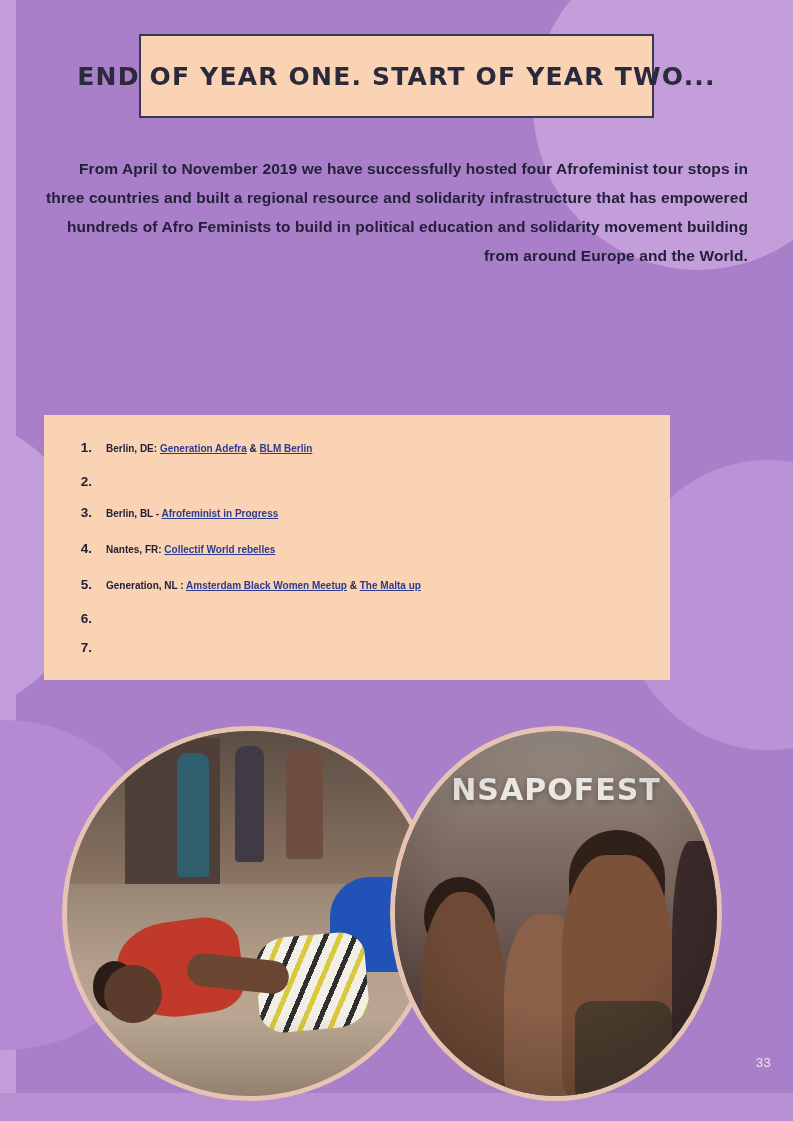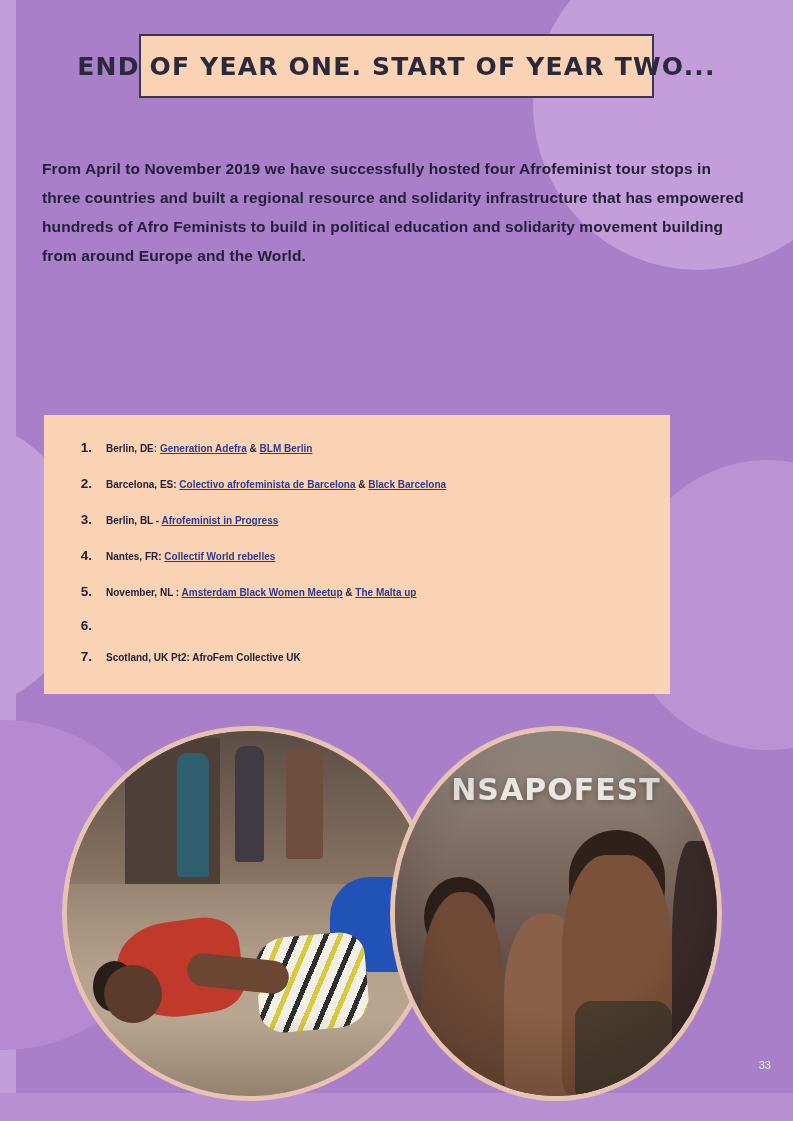--- a/index.html
+++ b/index.html
@@ -81,21 +81,21 @@
     width: 793px;
     height: 1121px;
   }
 
   
   .title-box {
     position: absolute;
     left: 139px;
     top: 34px;
     width: 515px;
-    height: 64px;
+    height: 84px;
     background: #fad3b4;
     border: 2px solid #3a3750;
     box-sizing: border-box;
     display: flex;
     align-items: center;
     justify-content: center;
   }
   .title-text {
     font-family: "DejaVu Sans", sans-serif;
     font-weight: bold;
@@ -113,20 +113,21 @@
     top: 154px;
     width: 706px;
   }
   .body-copy p {
     margin: 0 0 22px 0;
     font-size: 15.5px;
     font-weight: bold;
     line-height: 29px;
     color: #23213a;
     letter-spacing: 0.1px;
+    text-align: right;
   }
 
   
   .list-card {
     position: absolute;
     left: 44px;
     top: 415px;
     width: 626px;
     background: #fad3b4;
     padding: 16px 0 18px 0;
@@ -289,23 +290,24 @@
   .pr-vig {
     position: absolute; inset: 0;
     background: radial-gradient(circle at 50% 45%, rgba(0,0,0,0) 45%, rgba(0,0,0,.28) 100%);
   }
 
   
   .page-num {
     position: absolute;
     right: 22px;
     bottom: 50px;
-    font-size: 11px;
+    font-size: 13px;
     color: #efe6f3;
     font-weight: normal;
+    font-family: Liberation Mono, monospace;
   }
 </style>
 </head>
 <body>
 
 <div class="bg-layer">
   <div class="strip-left"></div>
   <div class="blob-top-right"></div>
   <div class="blob-mid-right"></div>
   <div class="blob-left"></div>
@@ -324,40 +326,38 @@
   </div>
 
   <div class="list-card">
     <div id="stops-list">
         <div class="list-row">
           <div class="list-num">1.</div>
           <div class="list-text"><span>Berlin, DE: </span><a href="#">Generation Adefra</a><span> &amp; </span><a href="#">BLM Berlin</a></div>
         </div>
         <div class="list-row">
           <div class="list-num">2.</div>
-          <div class="list-text"><span>Barcelona, ES: </span><a href="#">Colectivo afrofeminista de Barcelona</a><span> &amp; </span><a href="#">Black Barcelona</a></div>
         </div>
         <div class="list-row">
           <div class="list-num">3.</div>
           <div class="list-text"><span>Berlin, BL - </span><a href="#">Afrofeminist in Progress</a></div>
         </div>
         <div class="list-row">
           <div class="list-num">4.</div>
           <div class="list-text"><span>Nantes, FR: </span><a href="#">Collectif World rebelles</a></div>
         </div>
         <div class="list-row">
           <div class="list-num">5.</div>
-          <div class="list-text"><span>November, NL : </span><a href="#">Amsterdam Black Women Meetup</a><span>  &amp; </span><a href="#">The Malta up</a></div>
+          <div class="list-text"><span>Generation, NL : </span><a href="#">Amsterdam Black Women Meetup</a><span>  &amp; </span><a href="#">The Malta up</a></div>
         </div>
         <div class="list-row">
           <div class="list-num">6.</div>
         </div>
         <div class="list-row">
           <div class="list-num">7.</div>
-          <div class="list-text"><span>Scotland, UK Pt2: AfroFem Collective UK</span></div>
         </div>
       </div>
   </div>
 
   <div class="photo photo-left">
     <div class="photo-inner">
       <div class="pl-bg"></div>
       <div class="pl-wall"></div>
       <div class="pl-door"></div>
       <div class="pl-fig1"></div>

